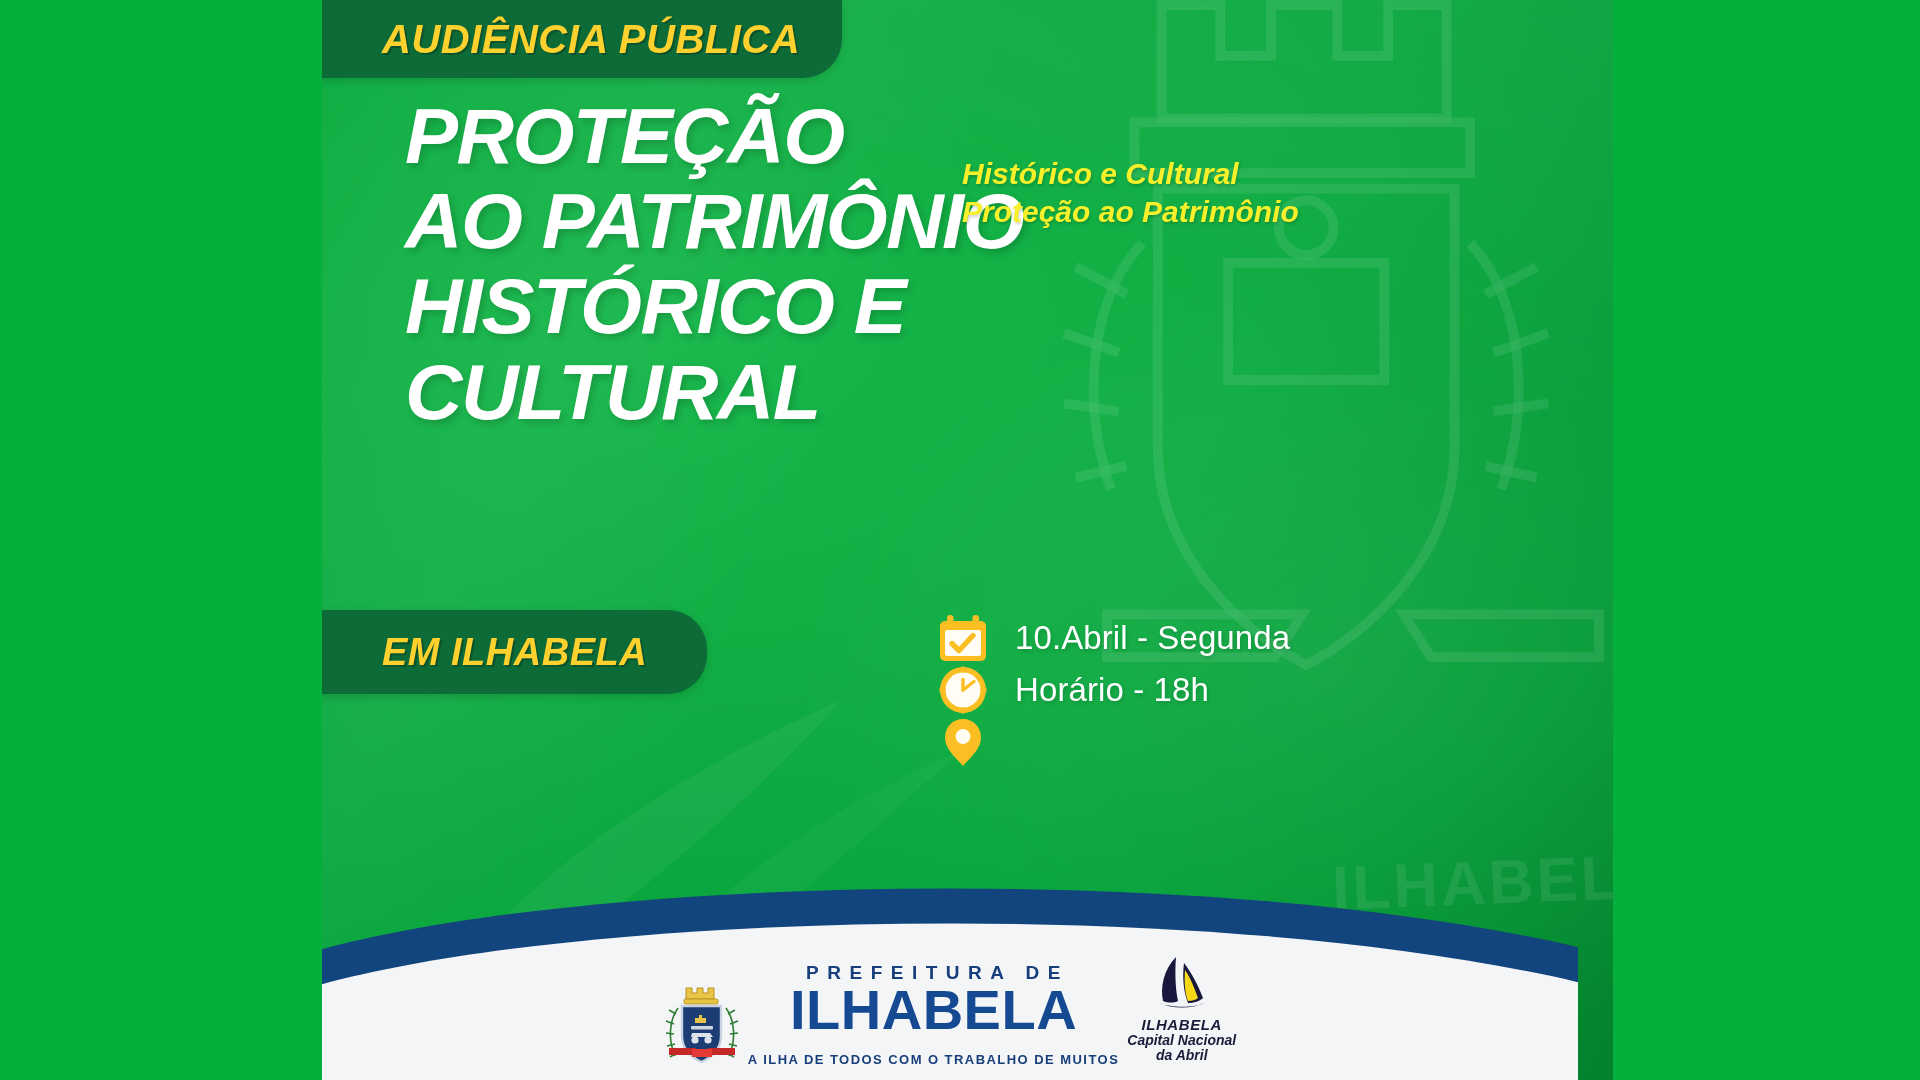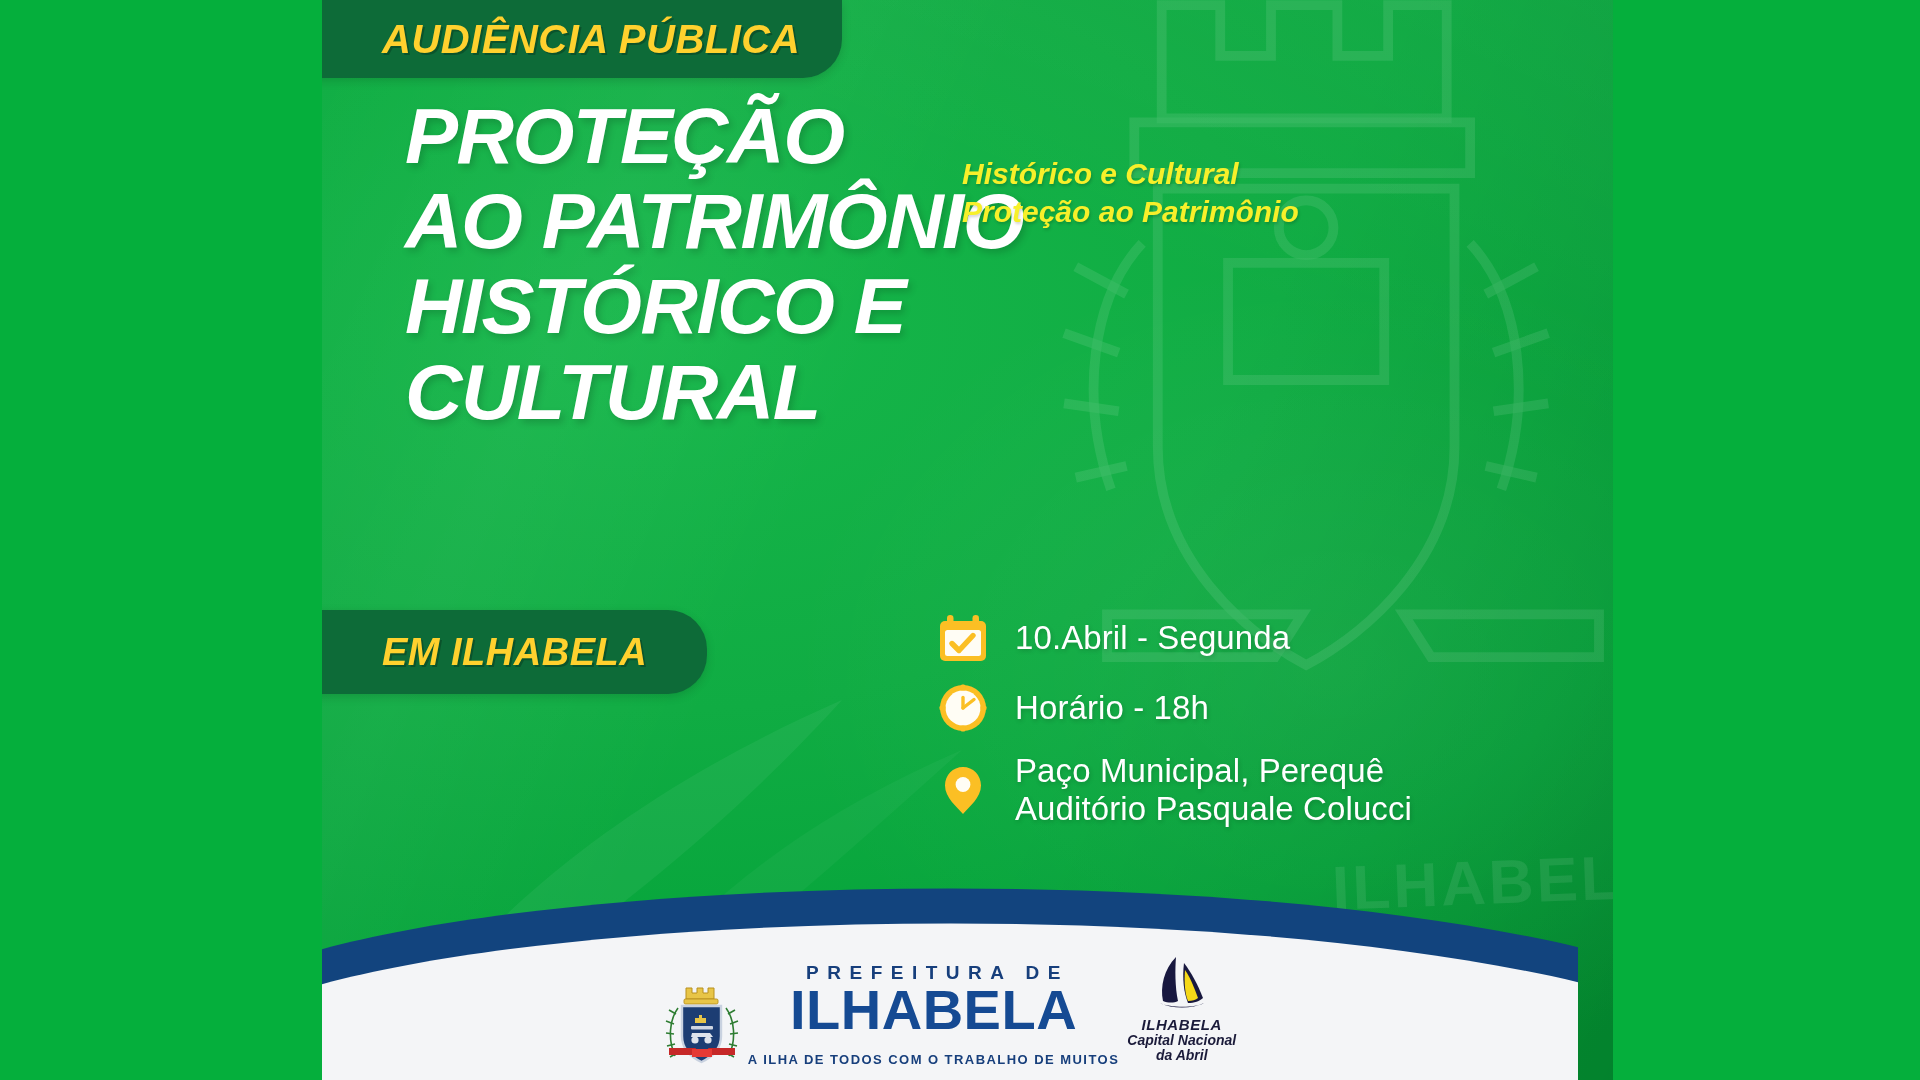--- a/index.html
+++ b/index.html
@@ -170,21 +170,20 @@
     white-space: nowrap;
   }
 
   
   .info-block {
     position: absolute;
     left: 615px;
     top: 612px;
     display: flex;
     flex-direction: column;
-    gap: 18px;
   }
   .info-row {
     display: flex;
     align-items: center;
     gap: 26px;
   }
   .info-icon {
     width: 52px;
     height: 52px;
     flex: 0 0 52px;
@@ -376,22 +375,20 @@
         <span class="info-text">Horário - 18h</span>
       </div>
 
       <div class="info-row venue">
         <span class="info-icon">
           <svg viewBox="0 0 52 52" xmlns="http://www.w3.org/2000/svg">
             <path d="M26 3 C16 3 8 11 8 21.5 C8 33.5 20 43 26 50 C32 43 44 33.5 44 21.5 C44 11 36 3 26 3 Z" fill="#fbbf24"></path>
             <circle cx="26" cy="20.5" r="7.4" fill="#fffdf5"></circle>
           </svg>
         </span>
-        <span class="info-text">Paço Municipal, Perequê
-Auditório Pasquale Colucci</span>
       </div>
 
     </div>
 
     <div class="curve-wrap">
       <svg viewBox="0 0 1256 300" preserveAspectRatio="none" xmlns="http://www.w3.org/2000/svg">
         <path d="M-20 300 L-20 175 C240 96 900 78 1276 172 L1276 300 Z" fill="#12447e"></path>
         <path d="M-20 300 L-20 210 C240 131 900 113 1276 207 L1276 300 Z" fill="#f4f5f7"></path>
       </svg>
     </div>

